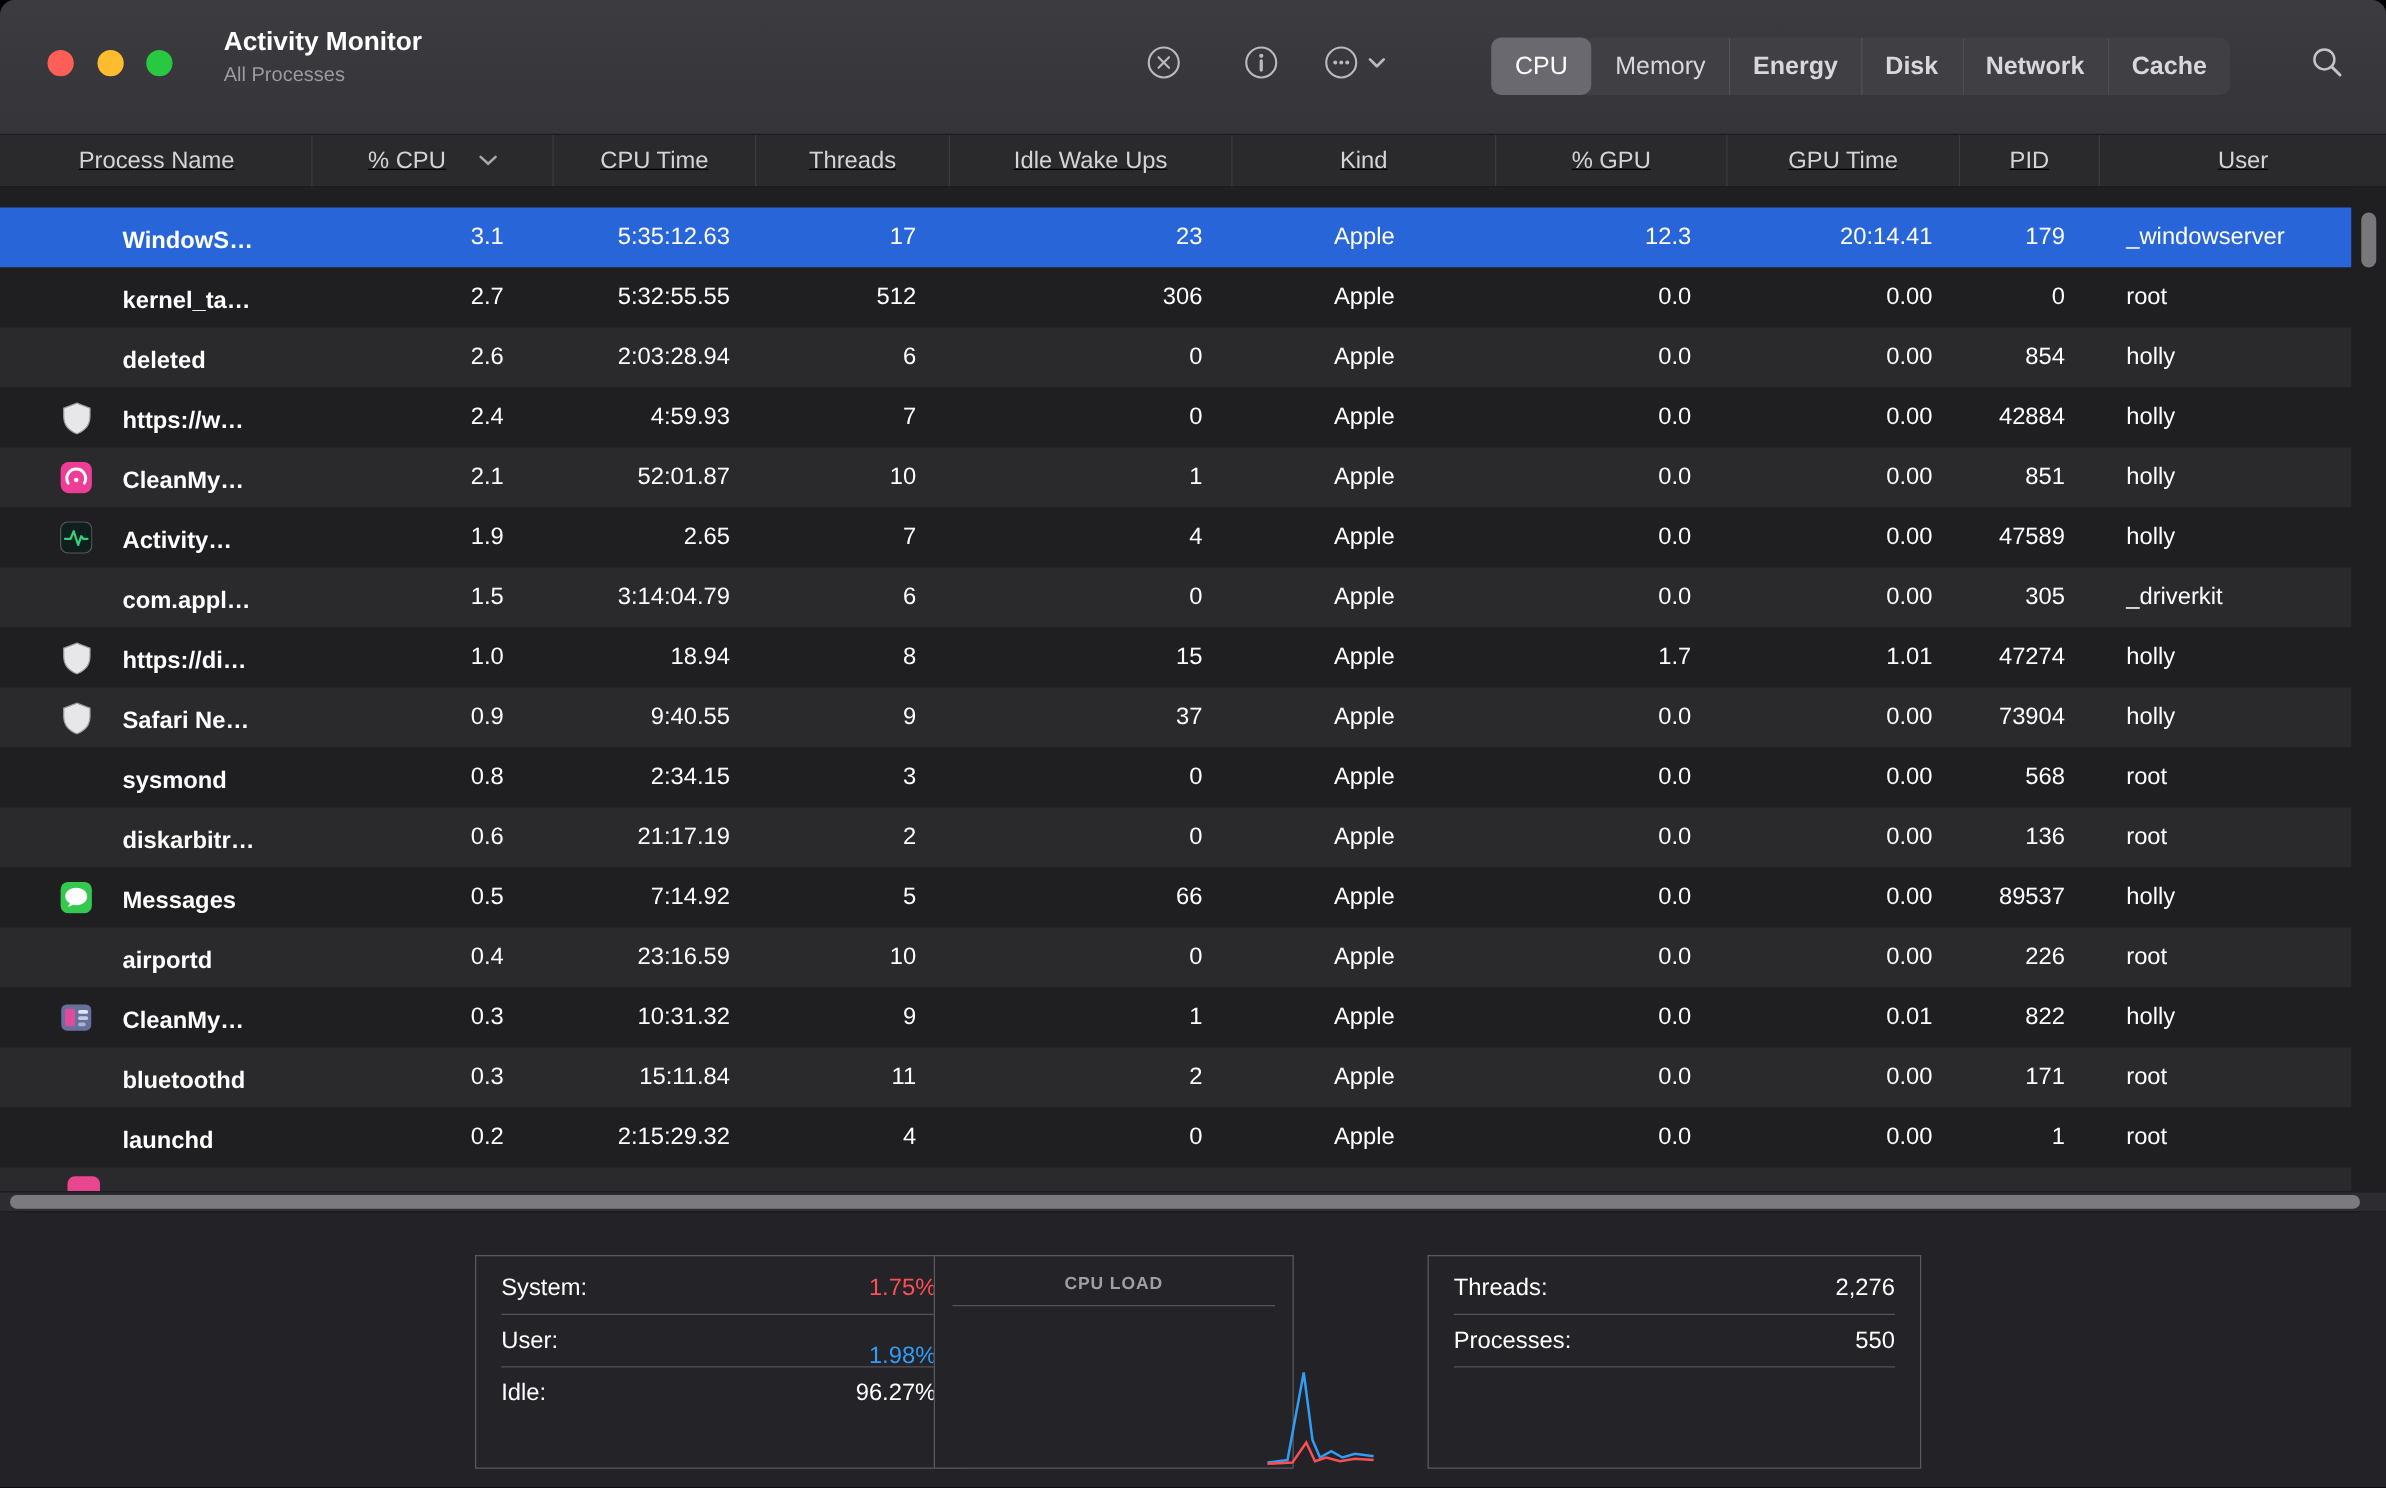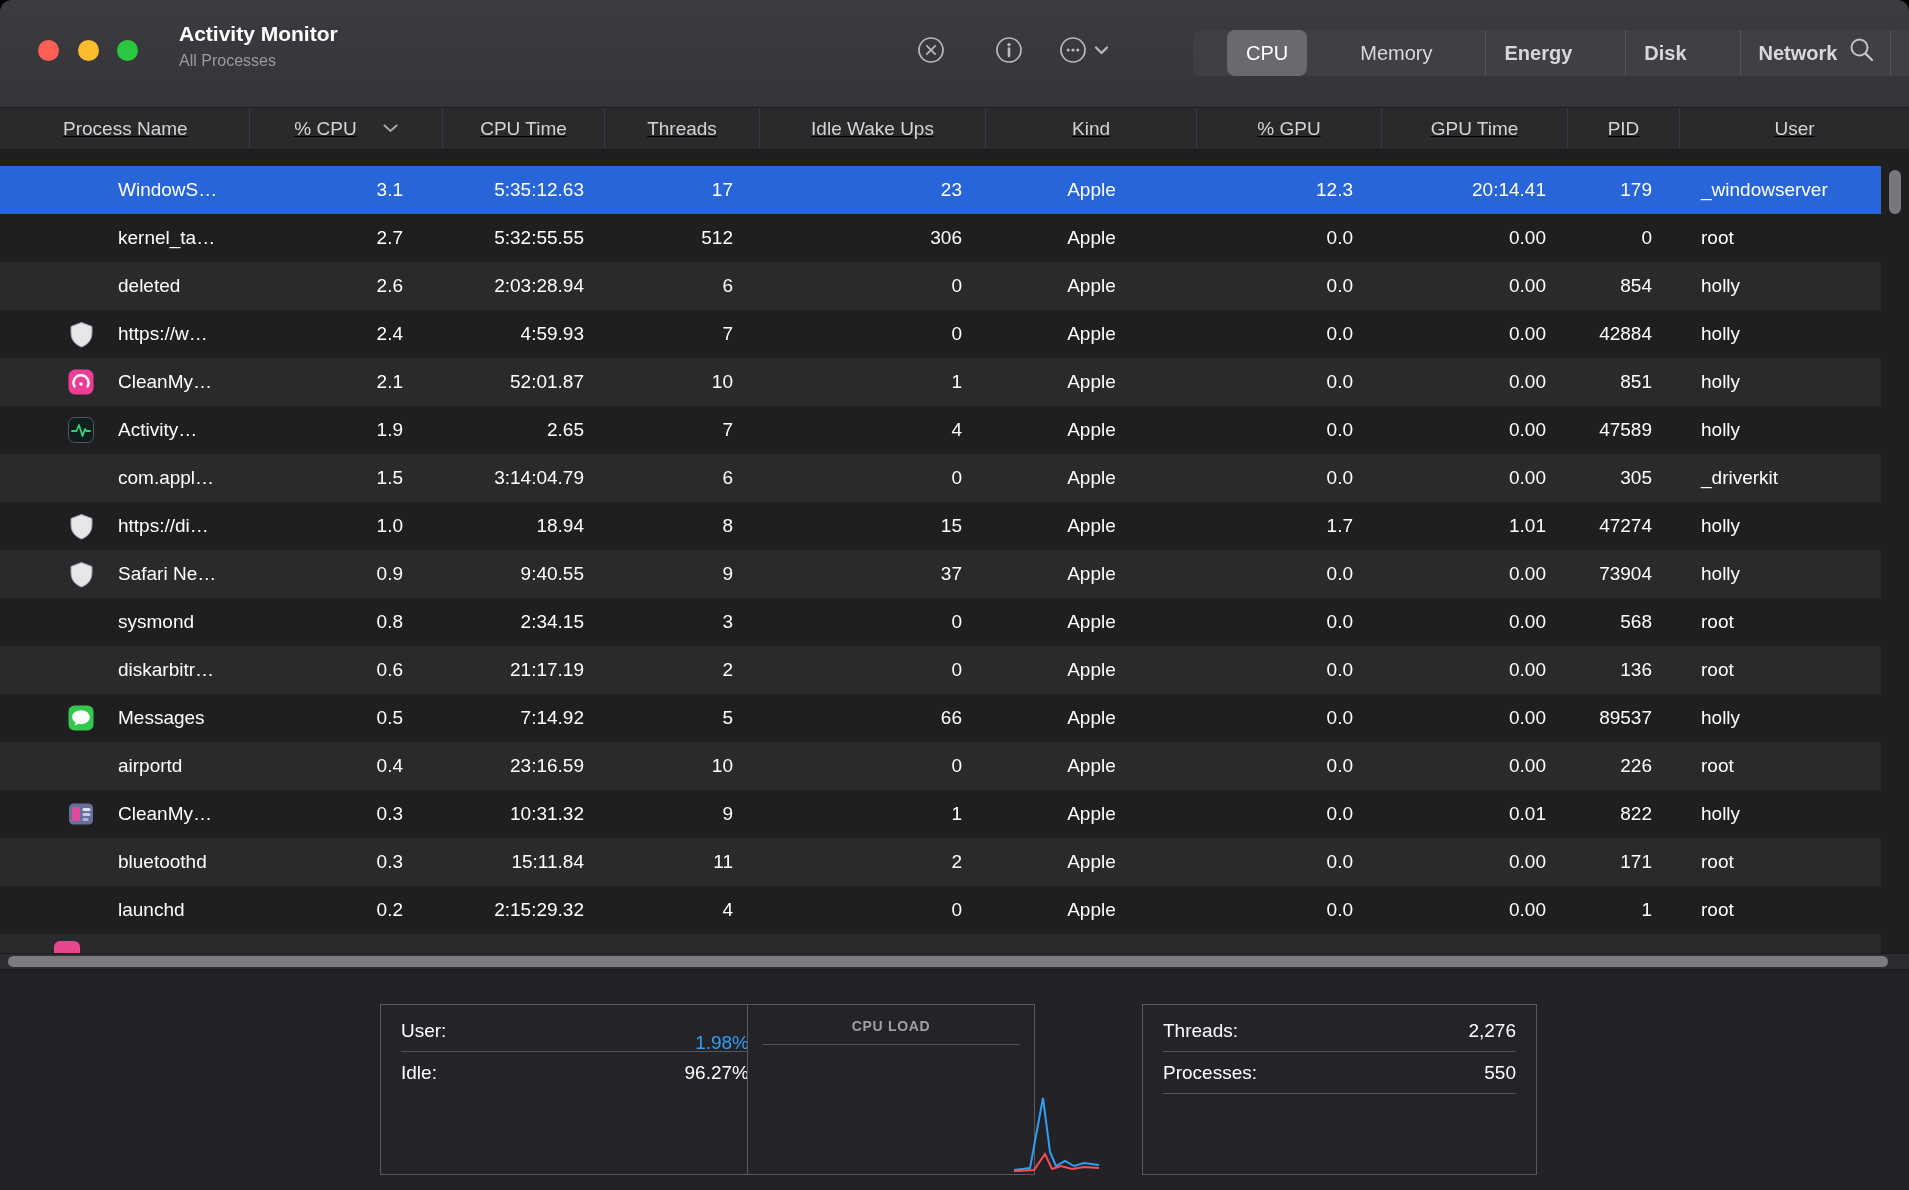--- a/index.html
+++ b/index.html
@@ -37,21 +37,21 @@
   .tool-btn.more{   left:1056px; }
   .tool-btn.search{ left:1845px; }
 
   .segmented{
     position:absolute; left:1193px; top:30px; height:46px;
     display:flex; align-items:stretch;
     background:#403f44; border-radius:8px;
   }
   .segment{
     display:flex; align-items:center; padding:0 19px;
-    font-size:20px; color:#d8d8da; white-space:nowrap; cursor:default;margin-left:34px;
+    font-size:20px; color:#d8d8da; white-space:nowrap; cursor:default;
   }
   .segment:not(.selected) + .segment:not(.selected){ box-shadow: inset 1px 0 0 #545358; font-weight: bold; }
   .segment.selected{ background:#6a696f; border-radius:8px; color:#ffffff; }
 
   
   .table-header{
     display:grid; grid-template-columns:var(--cols); height:43px;
     background:#2a292c; border-top:1px solid #1c1b1e; border-bottom:1px solid #19181b;text-decoration:underline;
   }
   .hcell{
@@ -76,21 +76,21 @@
   .cell.align-right{ text-align:right; }
   .cell.align-center{ text-align:center; }
   .cell.col-cpu{ padding-right:40px; }
   .cell.col-cpu_time{ padding-right:21px; }
   .cell.col-threads{ padding-right:27px; }
   .cell.col-idle_wake_ups{ padding-right:24px; }
   .cell.col-gpu{ padding-right:29px; }
   .cell.col-gpu_time{ padding-right:22px; }
   .cell.col-pid{ padding-right:28px; }
   .cell.col-user{ padding-left:21px; }
-  .cell.col-name{ display:flex; align-items:center; padding-left:68px; }
+  .cell.col-name{ display:flex; align-items:flex-end; padding-left:48px;font-weight:bold; }
   .icon-slot{ width:26px; height:27px; margin-right:24px; flex:none; display:flex; align-items:center; justify-content:center; }
 
   .partial-top{ height:16px; background:#1f1e21; }
   .partial-bottom{ height:19px; background:#2a292c; position:relative; }
   .partial-bottom .sliver{
     position:absolute; left:54px; top:7px; width:26px; height:12px;
     border-radius:6px 6px 0 0; background:#e8468f;
   }
 
   .v-gutter{ position:absolute; top:0; right:0; width:28px; height:803px; background:#1f1e21; }
@@ -526,20 +526,24 @@
 
   <div class="h-scrollbar">
     <div class="h-thumb"></div>
   </div>
 
   <div class="footer">
 
     <div class="stat-box box-cpu">
       <div class="stat-rows">
         <div class="stat-row lined">
+          <span>System:</span>
+          <span class="stat-value red">1.75%</span>
+        </div>
+        <div class="stat-row lined">
           <span>User:</span>
           <span class="stat-value blue">1.98%</span>
         </div>
         <div class="stat-row">
           <span>Idle:</span>
           <span class="stat-value">96.27%</span>
         </div>
       </div>
     </div>
 

